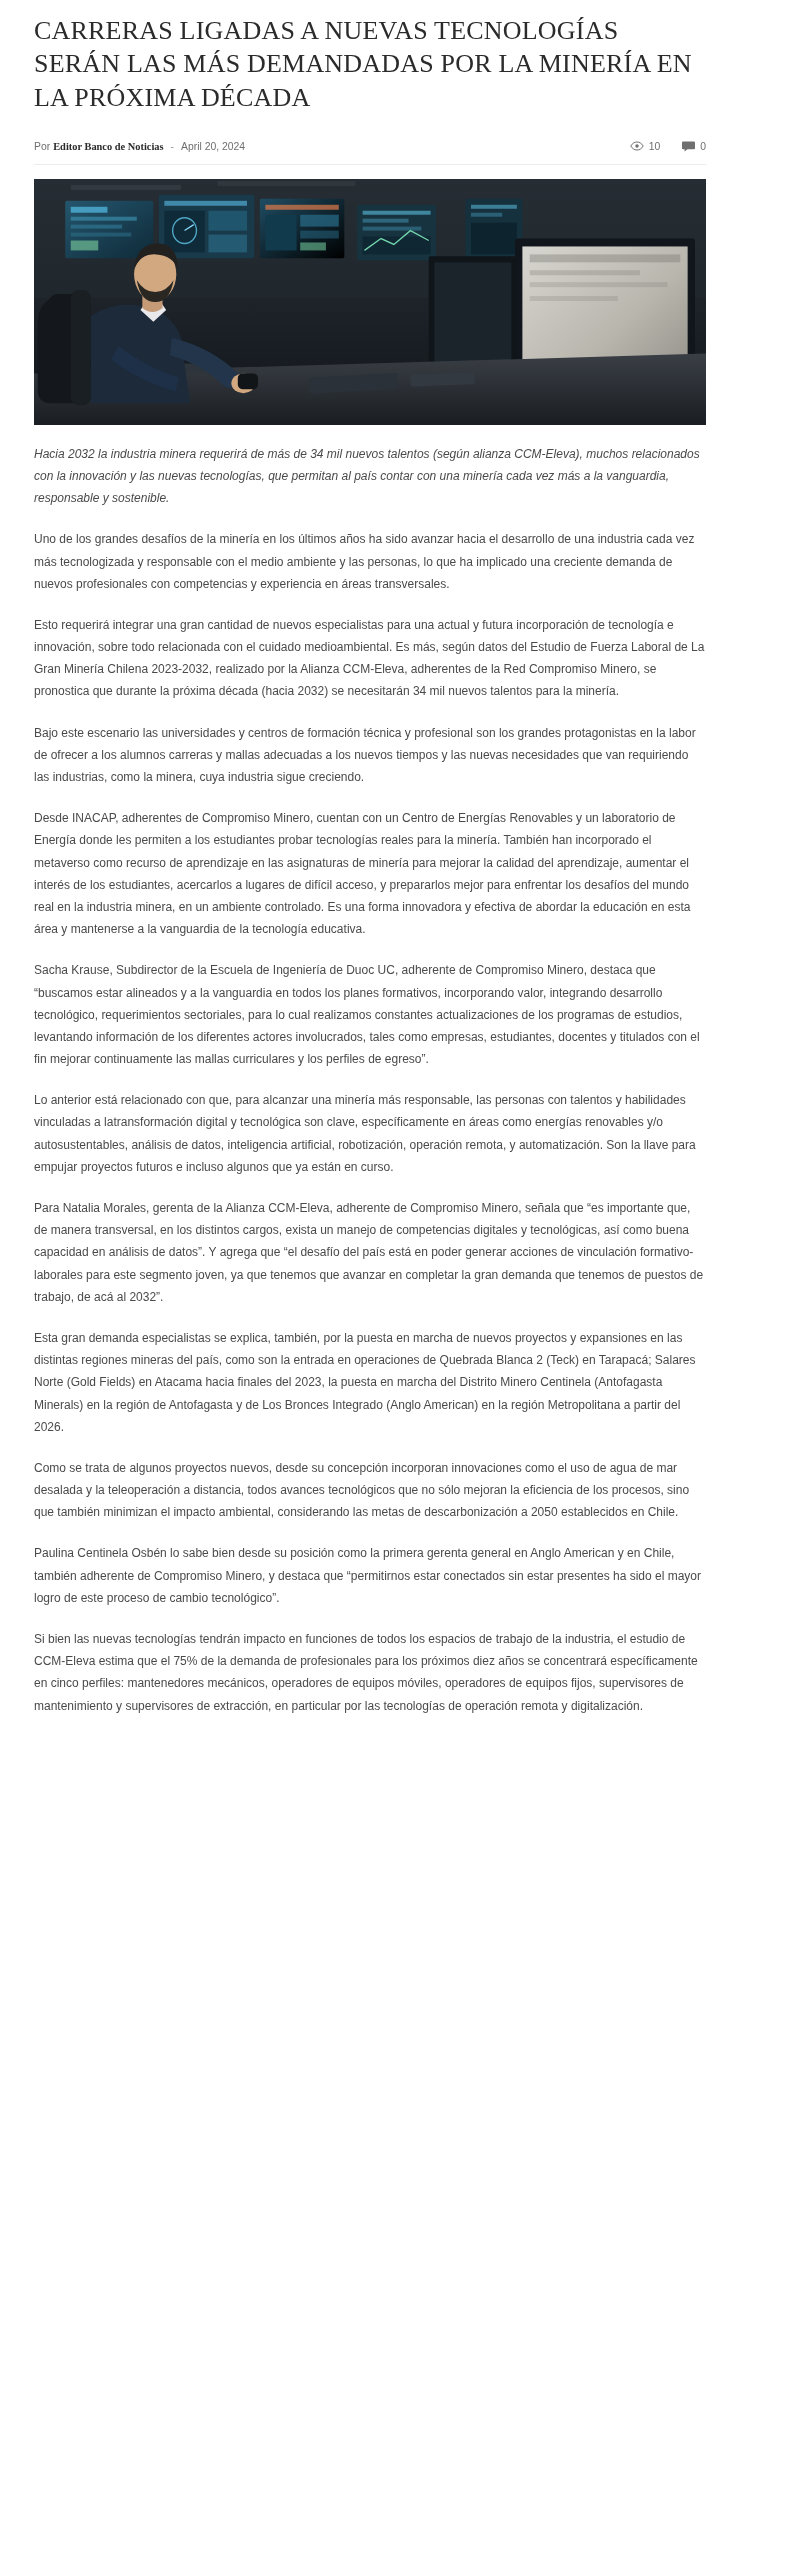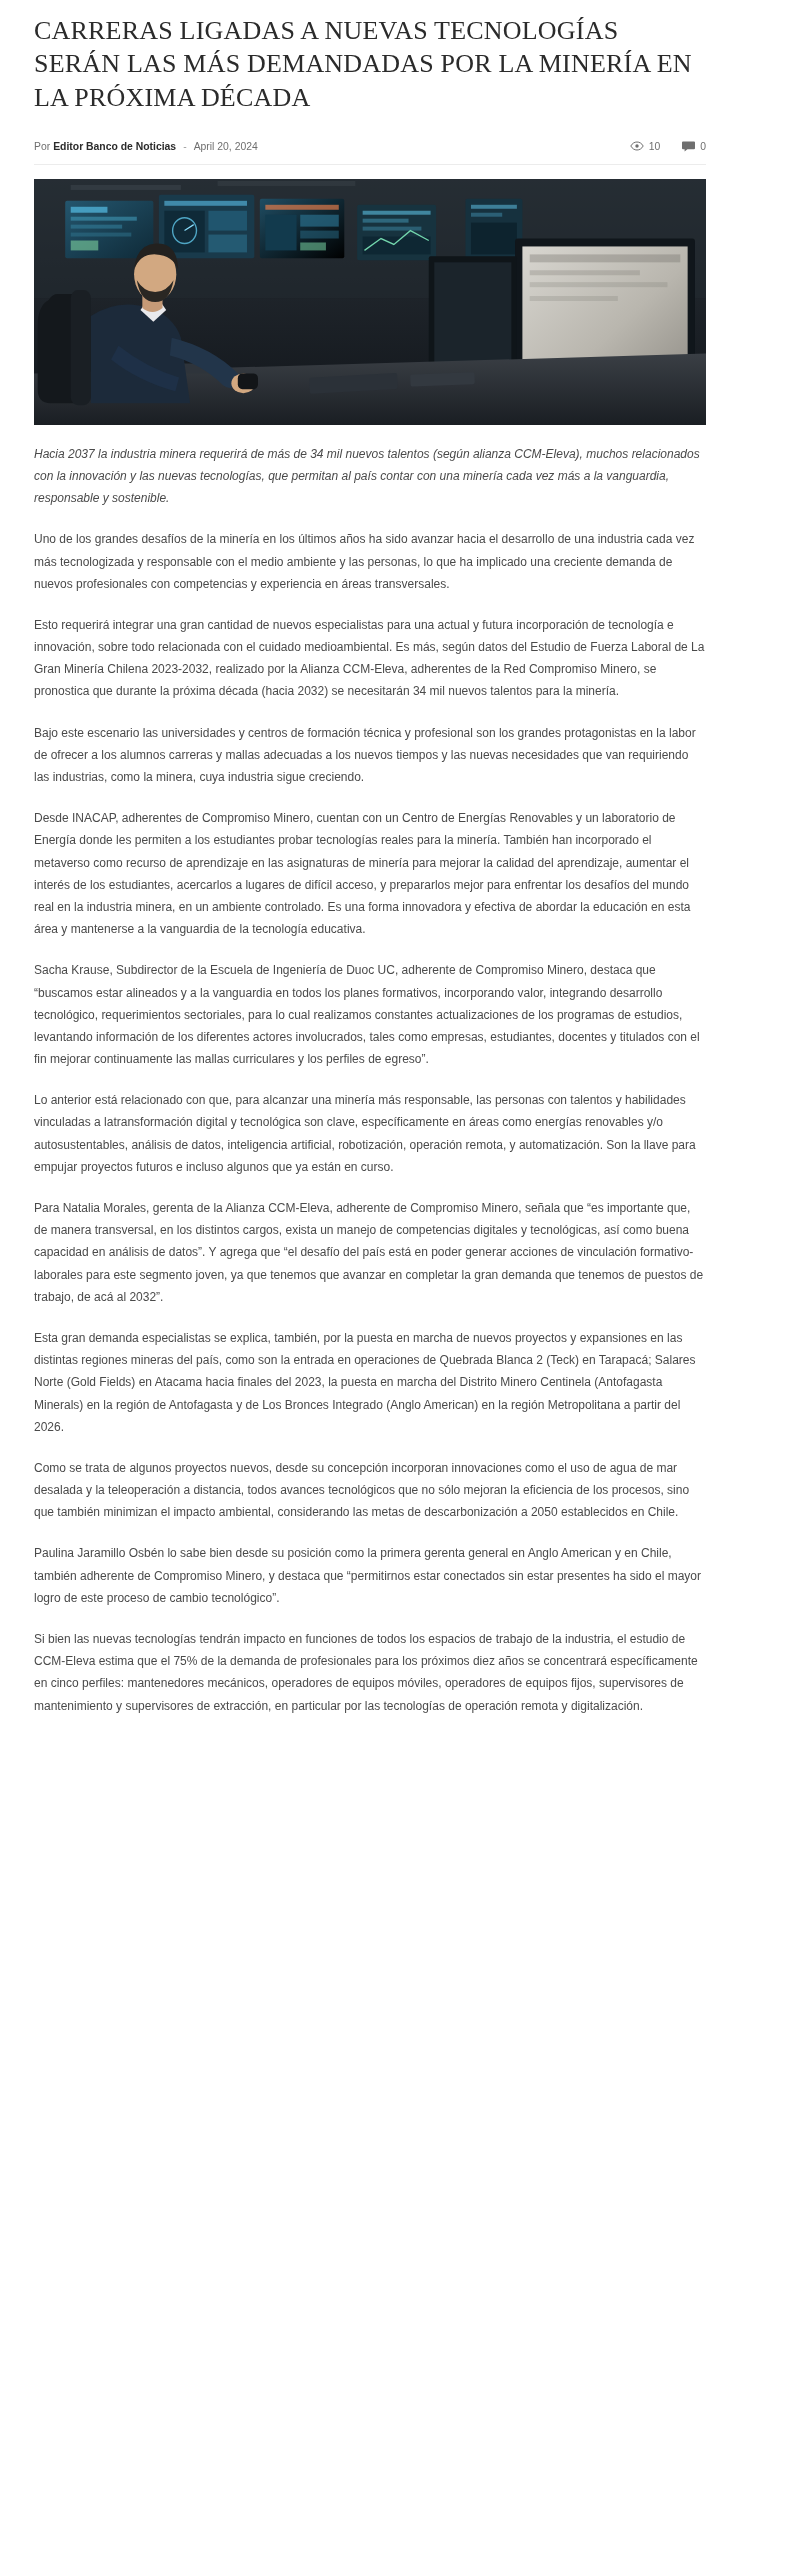--- a/index.html
+++ b/index.html
@@ -36,20 +36,21 @@
     padding-bottom: 12px;
     border-bottom: 1px solid #ececec;
     margin-bottom: 14px;
     margin-top: 27px;
   }
   .byline .by-prefix { color: #6f6f6f; }
   .byline .author {
     color: #2b2b2b;
     font-weight: bold;
     margin-left: 3px;
+    font-family: Liberation Serif, serif;
   }
   .byline .sep {
     margin: 0 7px;
     color: #9a9a9a;
   }
   .byline .date { color: #6f6f6f; }
   .byline .spacer { flex: 1 1 auto; }
   .metric {
     display: flex;
     align-items: center;
@@ -213,27 +214,27 @@
 
       <ellipse cx="228" cy="206" rx="13" ry="10" fill="#d2a881"></ellipse>
       <rect x="222" y="196" width="22" height="16" rx="5" fill="#121518"></rect>
 
       <path d="M92 168 q30 22 66 32 l-4 14 q-40 -10 -70 -32 z" fill="#1e3047"></path>
 
       <rect x="0" y="0" width="732" height="248" fill="none"></rect>
     </svg>
   </div>
 
-  <p class="body italic">Hacia 2037 la industria minera requerirá de más de 34 mil nuevos talentos (según alianza CCM-Eleva), muchos relacionados con la innovación y las nuevas tecnologías, que permitan al país contar con una minería cada vez más a la vanguardia, responsable y sostenible.</p>
+  <p class="body italic">Hacia 2032 la industria minera requerirá de más de 34 mil nuevos talentos (según alianza CCM-Eleva), muchos relacionados con la innovación y las nuevas tecnologías, que permitan al país contar con una minería cada vez más a la vanguardia, responsable y sostenible.</p>
   <p class="body">Uno de los grandes desafíos de la minería en los últimos años ha sido avanzar hacia el desarrollo de una industria cada vez más tecnologizada y responsable con el medio ambiente y las personas, lo que ha implicado una creciente demanda de nuevos profesionales con competencias y experiencia en áreas transversales.</p>
   <p class="body">Esto requerirá integrar una gran cantidad de nuevos especialistas para una actual y futura incorporación de tecnología e innovación, sobre todo relacionada con el cuidado medioambiental. Es más, según datos del Estudio de Fuerza Laboral de La Gran Minería Chilena 2023-2032, realizado por la Alianza CCM-Eleva, adherentes de la Red Compromiso Minero, se pronostica que durante la próxima década (hacia 2032) se necesitarán 34 mil nuevos talentos para la minería.</p>
   <p class="body">Bajo este escenario las universidades y centros de formación técnica y profesional son los grandes protagonistas en la labor de ofrecer a los alumnos carreras y mallas adecuadas a los nuevos tiempos y las nuevas necesidades que van requiriendo las industrias, como la minera, cuya industria sigue creciendo.</p>
   <p class="body">Desde INACAP, adherentes de Compromiso Minero, cuentan con un Centro de Energías Renovables y un laboratorio de Energía donde les permiten a los estudiantes probar tecnologías reales para la minería. También han incorporado el metaverso como recurso de aprendizaje en las asignaturas de minería para mejorar la calidad del aprendizaje, aumentar el interés de los estudiantes, acercarlos a lugares de difícil acceso, y prepararlos mejor para enfrentar los desafíos del mundo real en la industria minera, en un ambiente controlado. Es una forma innovadora y efectiva de abordar la educación en esta área y mantenerse a la vanguardia de la tecnología educativa.</p>
   <p class="body">Sacha Krause, Subdirector de la Escuela de Ingeniería de Duoc UC, adherente de Compromiso Minero, destaca que “buscamos estar alineados y a la vanguardia en todos los planes formativos, incorporando valor, integrando desarrollo tecnológico, requerimientos sectoriales, para lo cual realizamos constantes actualizaciones de los programas de estudios, levantando información de los diferentes actores involucrados, tales como empresas, estudiantes, docentes y titulados con el fin mejorar continuamente las mallas curriculares y los perfiles de egreso”.</p>
   <p class="body">Lo anterior está relacionado con que, para alcanzar una minería más responsable, las personas con talentos y habilidades vinculadas a latransformación digital y tecnológica son clave, específicamente en áreas como energías renovables y/o autosustentables, análisis de datos, inteligencia artificial, robotización, operación remota, y automatización. Son la llave para empujar proyectos futuros e incluso algunos que ya están en curso.</p>
   <p class="body">Para Natalia Morales, gerenta de la Alianza CCM-Eleva, adherente de Compromiso Minero, señala que “es importante que, de manera transversal, en los distintos cargos, exista un manejo de competencias digitales y tecnológicas, así como buena capacidad en análisis de datos”. Y agrega que “el desafío del país está en poder generar acciones de vinculación formativo-laborales para este segmento joven, ya que tenemos que avanzar en completar la gran demanda que tenemos de puestos de trabajo, de acá al 2032”.</p>
   <p class="body">Esta gran demanda especialistas se explica, también, por la puesta en marcha de nuevos proyectos y expansiones en las distintas regiones mineras del país, como son la entrada en operaciones de Quebrada Blanca 2 (Teck) en Tarapacá; Salares Norte (Gold Fields) en Atacama hacia finales del 2023, la puesta en marcha del Distrito Minero Centinela (Antofagasta Minerals) en la región de Antofagasta y de Los Bronces Integrado (Anglo American) en la región Metropolitana a partir del 2026.</p>
   <p class="body">Como se trata de algunos proyectos nuevos, desde su concepción incorporan innovaciones como el uso de agua de mar desalada y la teleoperación a distancia, todos avances tecnológicos que no sólo mejoran la eficiencia de los procesos, sino que también minimizan el impacto ambiental, considerando las metas de descarbonización a 2050 establecidos en Chile.</p>
-  <p class="body">Paulina Jaramillo Osbén lo sabe bien desde su posición como la primera gerenta general en Anglo American y en Chile, también adherente de Compromiso Minero, y destaca que “permitirnos estar conectados sin estar presentes ha sido el mayor logro de este proceso de cambio tecnológico”.</p>
+  <p class="body">Paulina Centinela Osbén lo sabe bien desde su posición como la primera gerenta general en Anglo American y en Chile, también adherente de Compromiso Minero, y destaca que “permitirnos estar conectados sin estar presentes ha sido el mayor logro de este proceso de cambio tecnológico”.</p>
   <p class="body">Si bien las nuevas tecnologías tendrán impacto en funciones de todos los espacios de trabajo de la industria, el estudio de CCM-Eleva estima que el 75% de la demanda de profesionales para los próximos diez años se concentrará específicamente en cinco perfiles: mantenedores mecánicos, operadores de equipos móviles, operadores de equipos fijos, supervisores de mantenimiento y supervisores de extracción, en particular por las tecnologías de operación remota y digitalización.</p>
 
 </div>
 
 
 </body></html>

